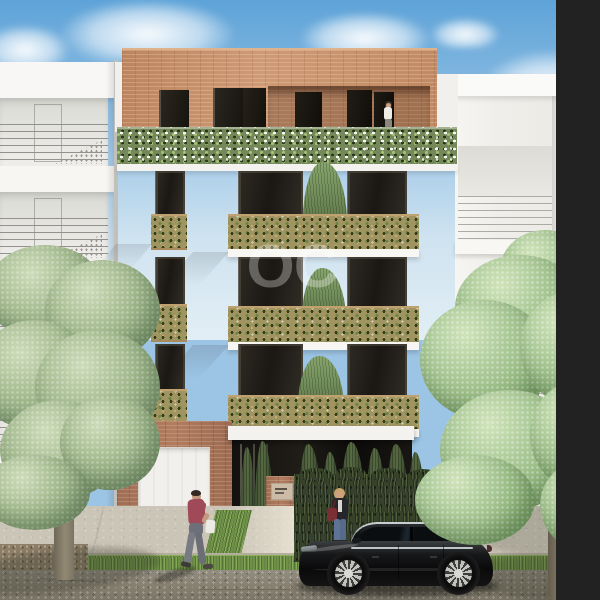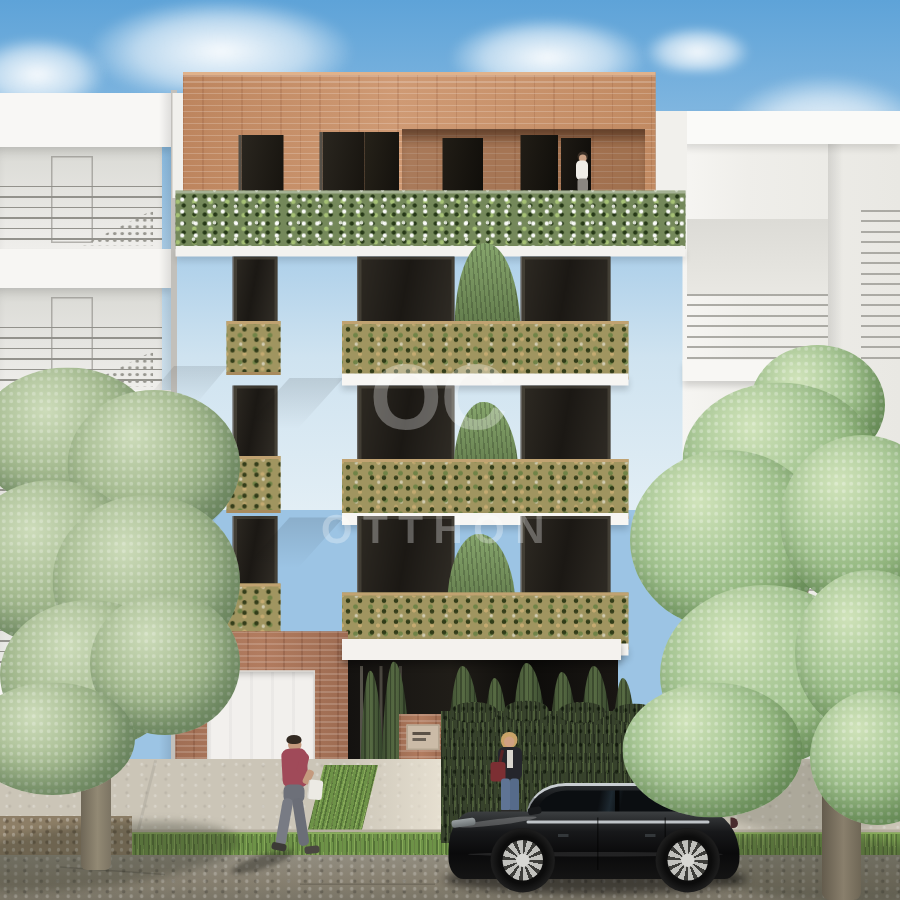--- a/index.html
+++ b/index.html
@@ -1,16 +1,16 @@
 <!DOCTYPE html>
 <html><head>
 <meta charset="utf-8">
 <style>
   html,body{margin:0;padding:0;background:#222;}
-  .scene{position:relative;width:600px;height:600px;overflow:hidden;
+  .scene{position:relative;width:556px;height:600px;overflow:hidden;
          font-family:"Liberation Sans", sans-serif;background:#9cc4e4;}
   .a{position:absolute;}
   
   .sky{background:linear-gradient(180deg,#5ea3d8 0%,#79b2de 18%,#a5cbe8 45%,#cfe3f0 70%,#e2eef5 100%);}
   .cloud{background:radial-gradient(ellipse at 50% 55%,rgba(255,255,255,.95) 0%,rgba(255,255,255,.55) 45%,rgba(255,255,255,0) 72%);filter:blur(3px);}
   .white-wall{background:linear-gradient(90deg,#ececе8,#f4f3f0 35%,#f1f0ec 75%,#e6e4e0);}
   .brick{background-color:#c28b64;background-image:
     repeating-linear-gradient(180deg,rgba(255,255,255,.20) 0 1px,transparent 1px 4px),
     repeating-linear-gradient(90deg,rgba(120,62,36,.16) 0 1px,transparent 1px 13px),
     linear-gradient(90deg,#bd855e,#cf9a74 45%,#c18a62);}
@@ -315,16 +315,15 @@
     <div class="a foliage" style="left:15px;top:80px;width:130px;height:120px;"></div>
     <div class="a foliage" style="left:115px;top:70px;width:110px;height:115px;"></div>
     <div class="a foliage" style="left:35px;top:170px;width:140px;height:120px;"></div>
     <div class="a foliage" style="left:125px;top:160px;width:100px;height:110px;"></div>
     <div class="a foliage" style="left:10px;top:235px;width:120px;height:90px;"></div>
     <div class="a foliage" style="left:135px;top:240px;width:90px;height:90px;"></div>
   </div>
 
   <div class="a wm" style="left:172px;top:230px;width:240px;height:180px;">
     <div class="a wm-logo" style="left:0;top:8px;width:240px;">OC</div>
-    <div class="a wm-line" style="left:0;top:108px;width:240px;">OTTHON</div>
   </div>
 
 </div>
 
 </body></html>

